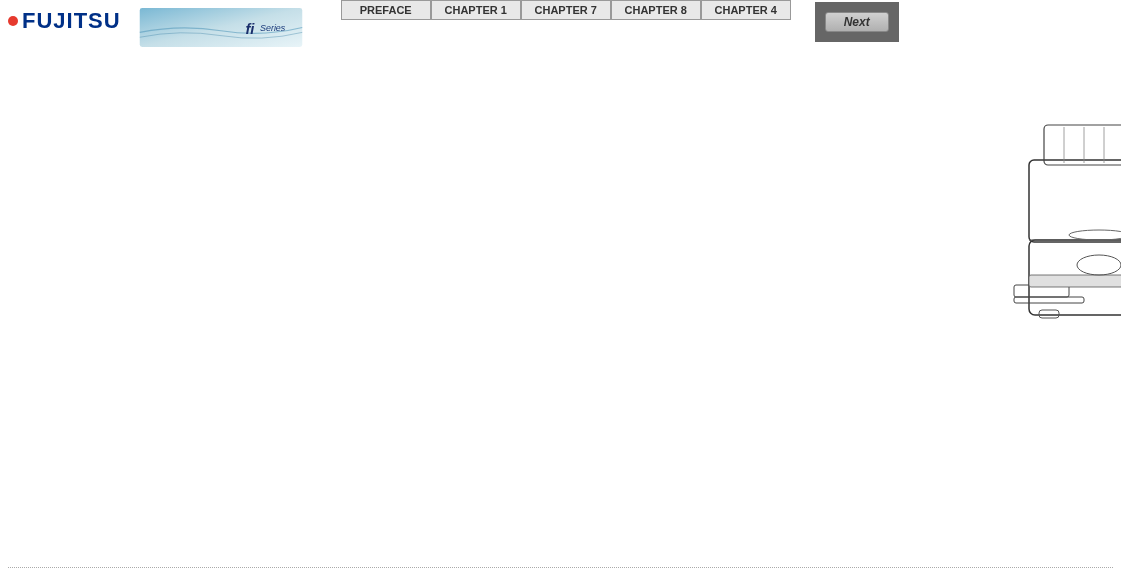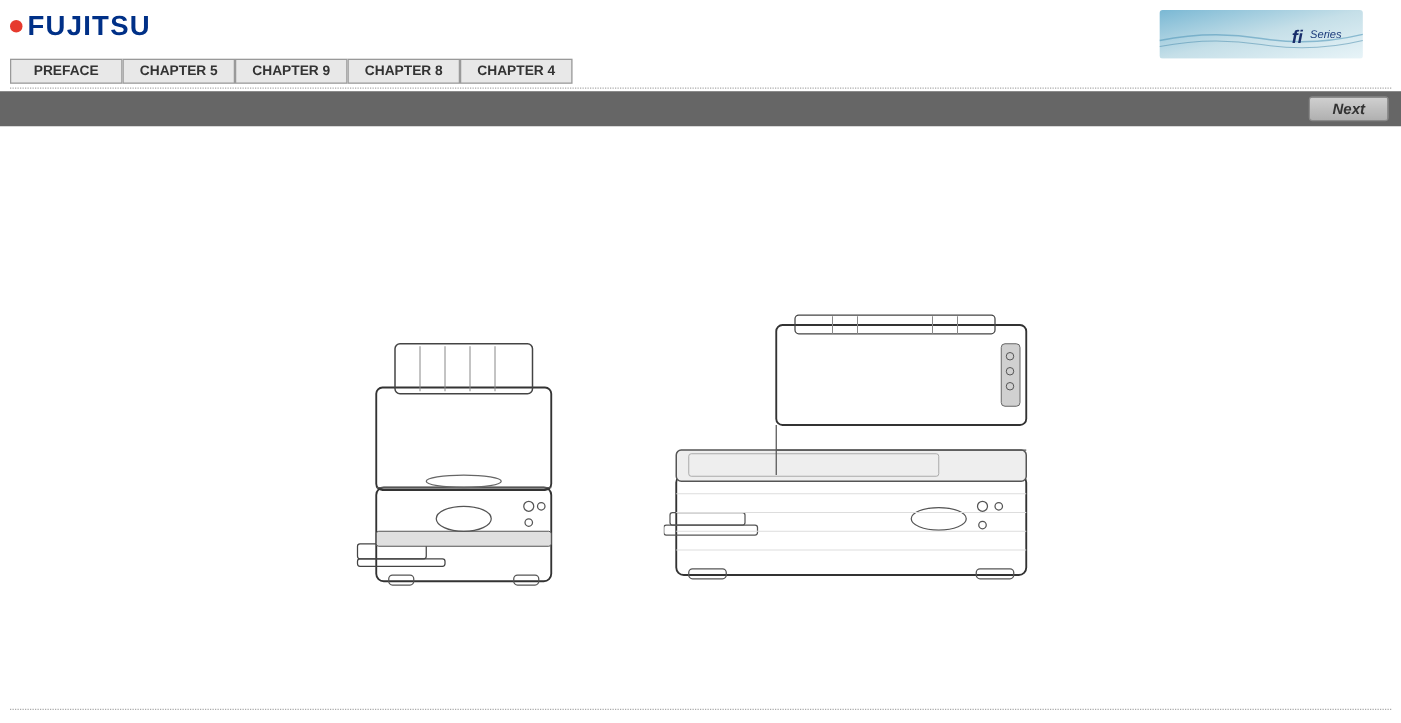--- a/index.html
+++ b/index.html
@@ -67,21 +67,21 @@
       text-align: center;
     }
 
     .nav-row + .nav-row {
       margin-top: -1px;
     }
 
     
     .toolbar-bar {
       background: #666;
-      height: 28px;
+      height: 40px;
       margin-top: 2px;
       display: flex;
       align-items: center;
       justify-content: flex-end;
       padding: 0 10px;
     }
 
     .next-button {
       background: linear-gradient(to bottom, #d0d0d0, #b0b0b0);
       border: 1px solid #888;
@@ -117,21 +117,21 @@
 
     
     .scanner-img {
       display: flex;
       align-items: flex-end;
       justify-content: center;
     }
 
     .page-body {
       display: flex;
-      flex-direction: column;
+      flex-direction: row;
       height: 578px;
     }
 
     .top-section {
       display: flex;
       justify-content: space-between;
       align-items: flex-start;
       padding: 8px 12px 0 8px;
     }
 
@@ -177,22 +177,22 @@
         <text x="148" y="28" font-family="Arial" font-style="italic" font-size="11" fill="#1a3a7a">Series</text>
       </svg>
     </div>
   </div>
 
   <div class="nav-section">
     <div class="nav-rows-wrapper">
       
       <div class="nav-row">
         <div class="nav-tab">PREFACE</div>
-        <div class="nav-tab">CHAPTER 5</div>
-        <div class="nav-tab">CHAPTER 9</div>
+        <div class="nav-tab">CHAPTER 1</div>
+        <div class="nav-tab">CHAPTER 7</div>
         <div class="nav-tab">CHAPTER 8</div>
         <div class="nav-tab">CHAPTER 4</div>
       </div>
       
       
     </div>
 
     
   </div>
 

